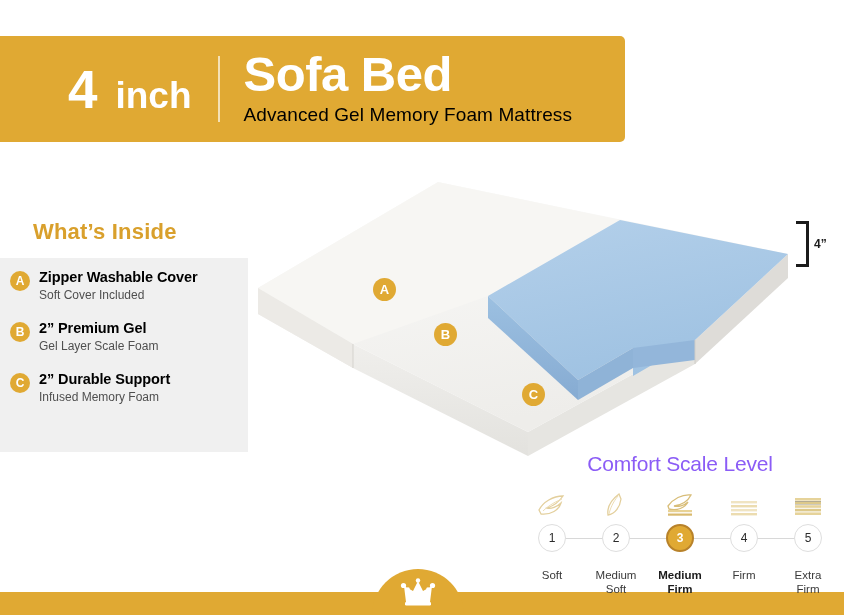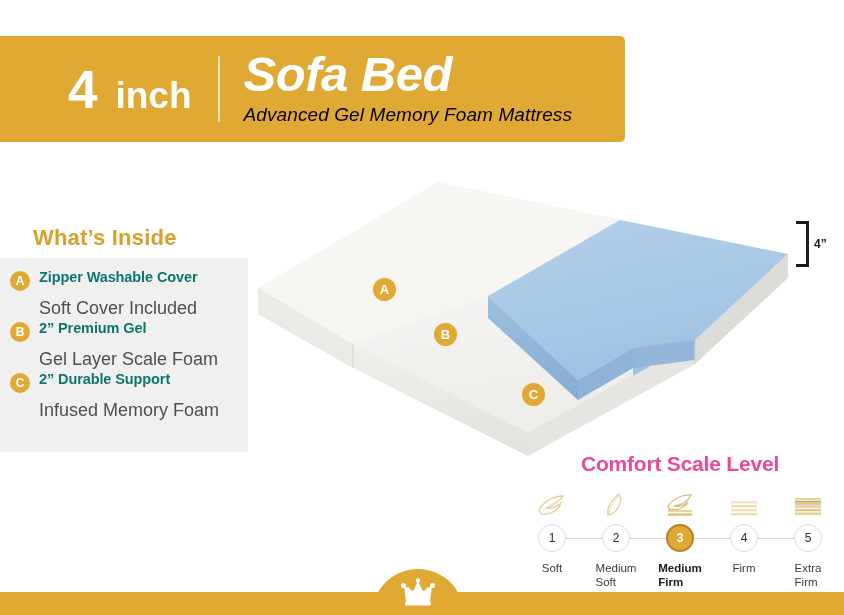--- a/index.html
+++ b/index.html
@@ -48,41 +48,40 @@
   }
   #header-divider {
     width: 2px;
     height: 66px;
     background: rgba(255,255,255,0.65);
     margin: 0 24px 0 26px;
   }
   #header-titles {
     color: #ffffff;
     padding-bottom: 2px;
-    font-style: italic;
   }
   #header-title {
     font-size: 49px;
     font-weight: bold;
     line-height: 1.02;
     letter-spacing: -0.5px;
   }
   #header-subtitle {
     font-size: 19px;
     line-height: 1.25;
     margin-top: 3px;
     letter-spacing: 0.1px;
     color: #000000;
   }
 
   
   #whats-inside-heading {
     position: absolute;
     left: 33px;
-    top: 225px;
+    top: 219px;
     font-size: 22px;
     font-weight: bold;
     color: #d9a02c;
     letter-spacing: 0.2px;
   }
   #whats-inside-panel {
     position: absolute;
     left: 0;
     top: 258px;
     width: 248px;
@@ -109,29 +108,29 @@
     display: flex;
     align-items: center;
     justify-content: center;
     flex: 0 0 auto;
     margin-top: 2px;
   }
   .inside-text { margin-left: 9px; }
   .inside-title {
     font-size: 14.5px;
     font-weight: bold;
-    color: #0f766e;
+    color: #000000;
     line-height: 1.15;
     letter-spacing: -0.1px;
   }
   .inside-sub {
-    font-size: 18px;
+    font-size: 12px;
     color: #4f4f4f;
     line-height: 1.2;
-    margin-top: 12px;
+    margin-top: 2px;
   }
 
   
   #mattress-illustration {
     position: absolute;
     left: 248px;
     top: 168px;
     width: 560px;
     height: 290px;
   }
@@ -177,22 +176,22 @@
 
   
   #comfort-scale {
     position: absolute;
     left: 522px;
     top: 452px;
     width: 316px;
   }
   #comfort-heading {
     font-size: 21px;
-    font-weight: bold;
-    color: #ec4899;
+    font-weight: normal;
+    color: #8b5cf6;
     text-align: center;
     letter-spacing: -0.2px;
   }
   #comfort-steps {
     display: flex;
     justify-content: space-between;
     margin-top: 10px;
     position: relative;
   }
   .comfort-step {
@@ -225,22 +224,23 @@
   }
   .comfort-step.active .comfort-circle {
     background: #e0a933;
     border: 2px solid #b8822a;
     color: #ffffff;
     font-weight: bold;
   }
   .comfort-label {
     font-size: 11.5px;
     color: #3a3a3a;
+    text-align: center;
     line-height: 1.25;
-    margin-top: 9px;
+    margin-top: 16px;
   }
   .comfort-step.active .comfort-label {
     font-weight: bold;
     color: #1b1b1b;
   }
   #comfort-connector {
     position: absolute;
     left: 40px;
     right: 40px;
     top: 52px;

